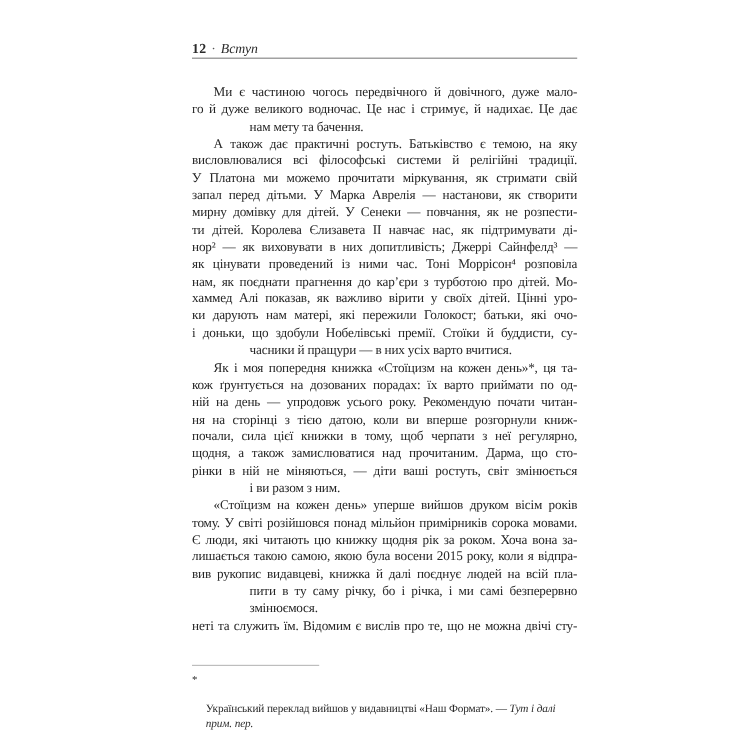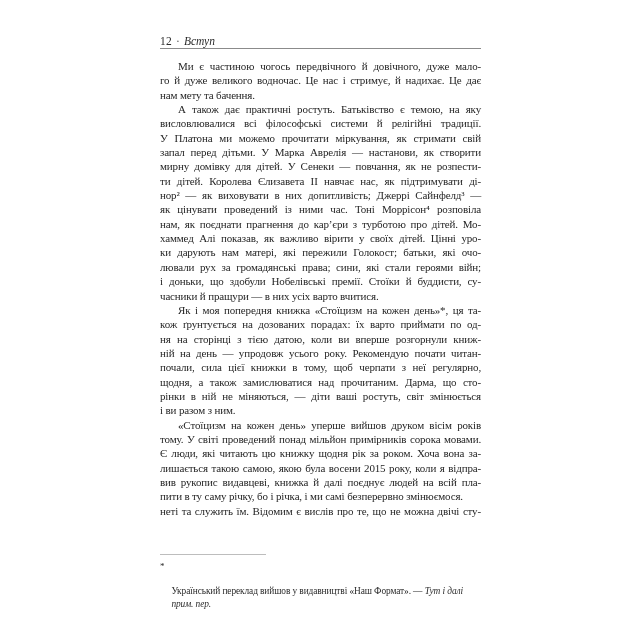--- a/index.html
+++ b/index.html
@@ -11,37 +11,37 @@
     position: relative;
     overflow: hidden;
   }
   .page { position: absolute; inset: 0; background: #ffffff; }
 
   .pg-header {
     position: absolute; left: 160px; top: 35px; width: 321px;
     font-size: 11.5px; line-height: 12px; color: #2b2b2b;
     white-space: nowrap;
   }
-  .pagenum { font-weight: normal; letter-spacing: 0.3px; }
+  .pagenum { font-weight: bold; letter-spacing: 0.3px; }
   .hdr-sep { margin: 0 4px; color: #555; }
   .chapter { font-style: italic; text-align: right; }
 
   .hdr-rule {
     position: absolute; left: 160px; top: 48px; width: 321px;
     height: 1px; background: #8b8b8b;
   }
 
   .body-text {
-    position: absolute; left: 160px; top: 59px; width: 321px;
+    position: absolute; left: 160px; top: 70px; width: 321px;
     font-size: 11px; line-height: 14.35px; letter-spacing: -0.15px;
     color: #262626;
   }
   .para { margin: 0; padding: 0; }
   .ln { text-align: justify; text-align-last: justify; white-space: normal; }
-  .ln.last { text-align: justify; text-align-last: left; }
+  .ln.last { text-align: justify; text-align-last: left; margin-left: 48px; }
   .ln.ind { text-indent: 18px; }
 
   .fn-rule {
     position: absolute; left: 160px; top: 554px; width: 106px;
     height: 1px; background: #bdbdbd;
   }
   .footnote {
     position: absolute; left: 160px; top: 561px; width: 322px;
     font-size: 9.4px; line-height: 12.5px; letter-spacing: -0.1px;
     color: #2b2b2b;
@@ -74,39 +74,38 @@
       <div class="ln">висловлювалися всі філософські системи й релігійні традиції.</div>
       <div class="ln">У Платона ми можемо прочитати міркування, як стримати свій</div>
       <div class="ln">запал перед дітьми. У Марка Аврелія — настанови, як створити</div>
       <div class="ln">мирну домівку для дітей. У Сенеки — повчання, як не розпести-</div>
       <div class="ln">ти дітей. Королева Єлизавета II навчає нас, як підтримувати ді-</div>
       <div class="ln">нор² — як виховувати в них допитливість; Джеррі Сайнфелд³ —</div>
       <div class="ln">як цінувати проведений із ними час. Тоні Моррісон⁴ розповіла</div>
       <div class="ln">нам, як поєднати прагнення до кар’єри з турботою про дітей. Мо-</div>
       <div class="ln">хаммед Алі показав, як важливо вірити у своїх дітей. Цінні уро-</div>
       <div class="ln">ки дарують нам матері, які пережили Голокост; батьки, які очо-</div>
-      <div class="ln">лювали рух за громадянські права; сини, які стали героями війн;</div>
       <div class="ln">і доньки, що здобули Нобелівські премії. Стоїки й буддисти, су-</div>
       <div class="ln last">часники й пращури — в них усіх варто вчитися.</div>
     </div>
 
     <div class="para">
       <div class="ln ind">Як і моя попередня книжка «Стоїцизм на кожен день»*, ця та-</div>
       <div class="ln">кож ґрунтується на дозованих порадах: їх варто приймати по од-</div>
+      <div class="ln">ній на день — упродовж усього року. Рекомендую почати читан-</div>
       <div class="ln">ня на сторінці з тією датою, коли ви вперше розгорнули книж-</div>
-      <div class="ln">ній на день — упродовж усього року. Рекомендую почати читан-</div>
       <div class="ln">почали, сила цієї книжки в тому, щоб черпати з неї регулярно,</div>
       <div class="ln">щодня, а також замислюватися над прочитаним. Дарма, що сто-</div>
       <div class="ln">рінки в ній не міняються, — діти ваші ростуть, світ змінюється</div>
       <div class="ln last">і ви разом з ним.</div>
     </div>
 
     <div class="para">
       <div class="ln ind">«Стоїцизм на кожен день» уперше вийшов друком вісім років</div>
-      <div class="ln">тому. У світі проведений понад мільйон примірників сорока мовами.</div>
+      <div class="ln">тому. У світі розійшовся понад мільйон примірників сорока мовами.</div>
       <div class="ln">Є люди, які читають цю книжку щодня рік за роком. Хоча вона за-</div>
       <div class="ln">лишається такою самою, якою була восени 2015 року, коли я відпра-</div>
       <div class="ln">вив рукопис видавцеві, книжка й далі поєднує людей на всій пла-</div>
       <div class="ln last">пити в ту саму річку, бо і річка, і ми самі безперервно змінюємося.</div>
       <div class="ln">неті та служить їм. Відомим є вислів про те, що не можна двічі сту-</div>
     </div>
 
   </div>
 
   <div class="fn-rule"></div>

